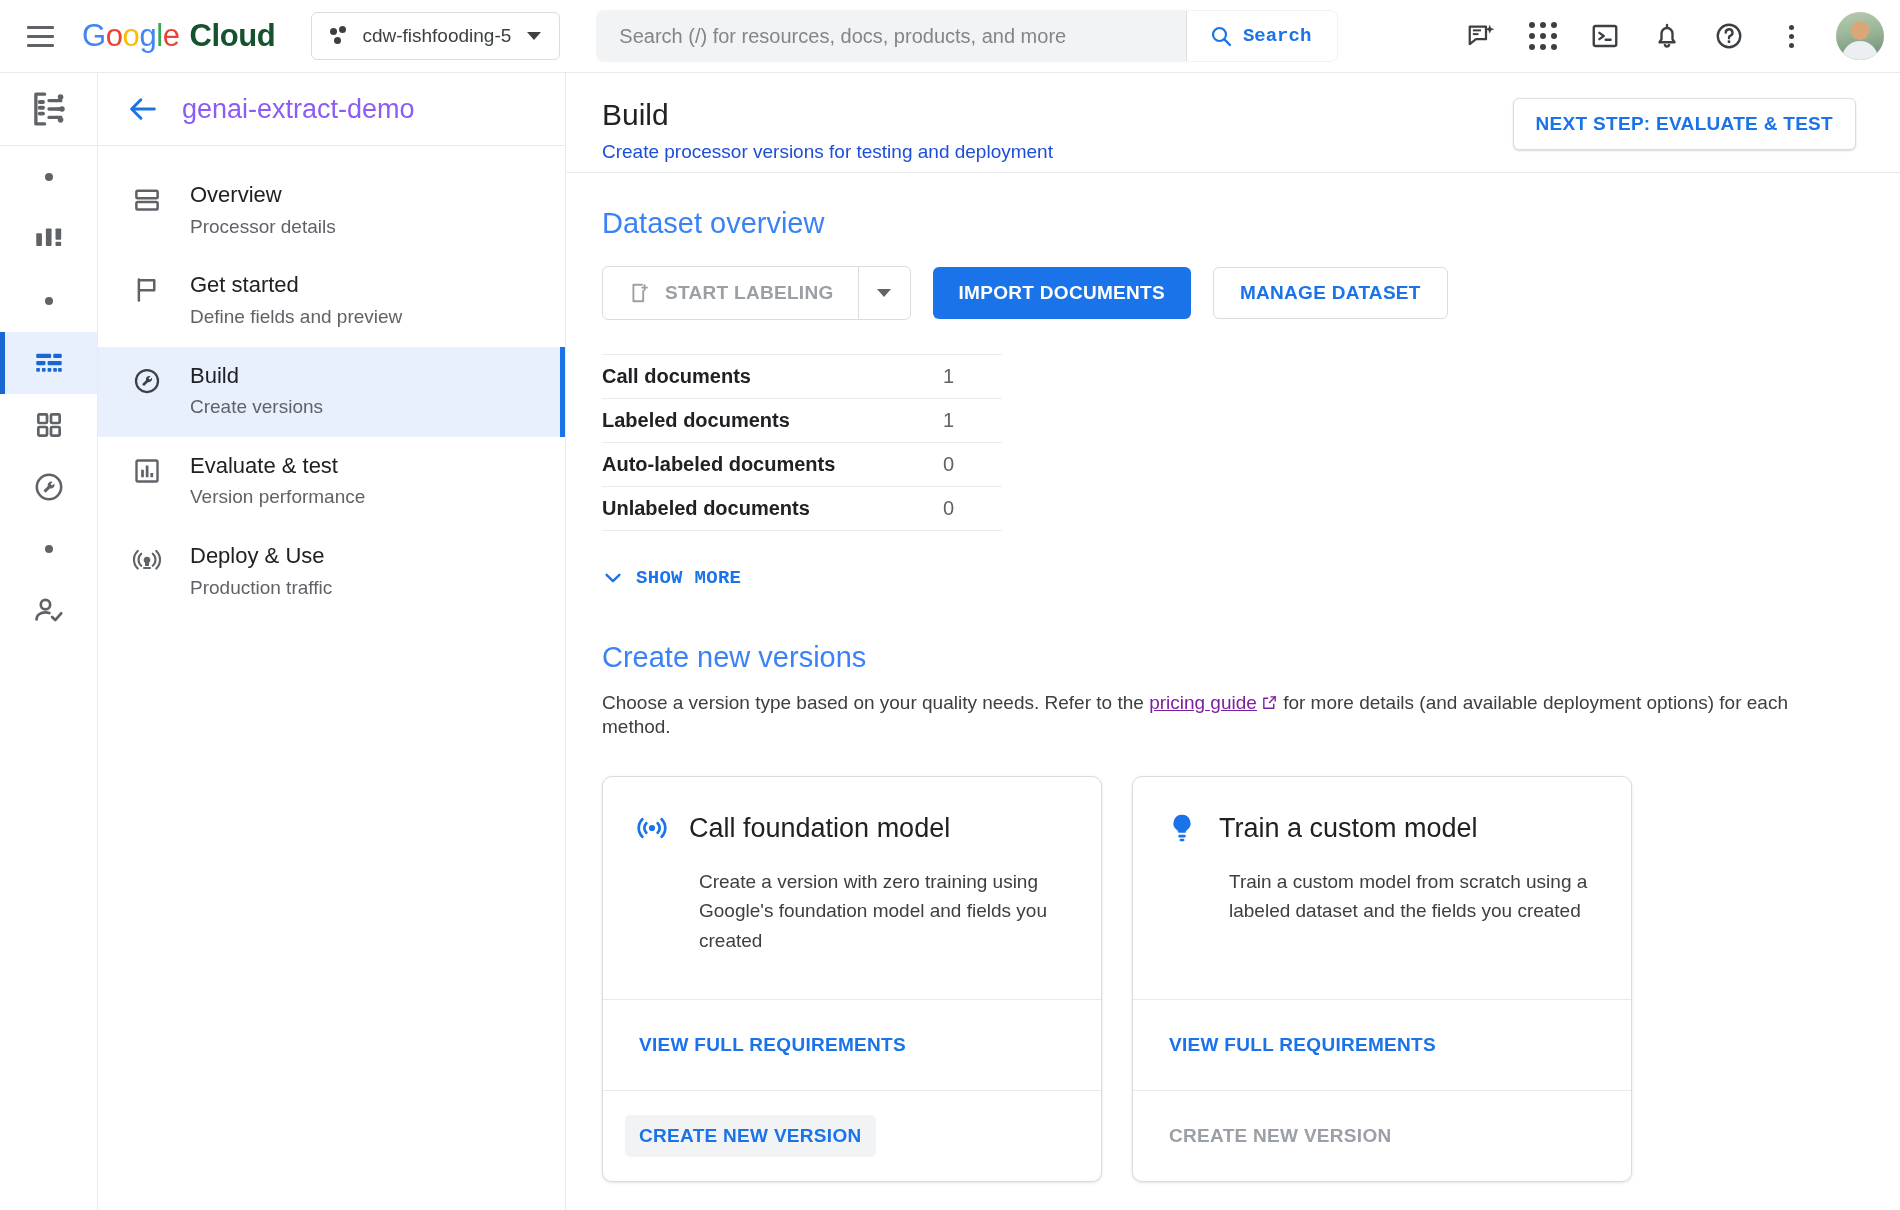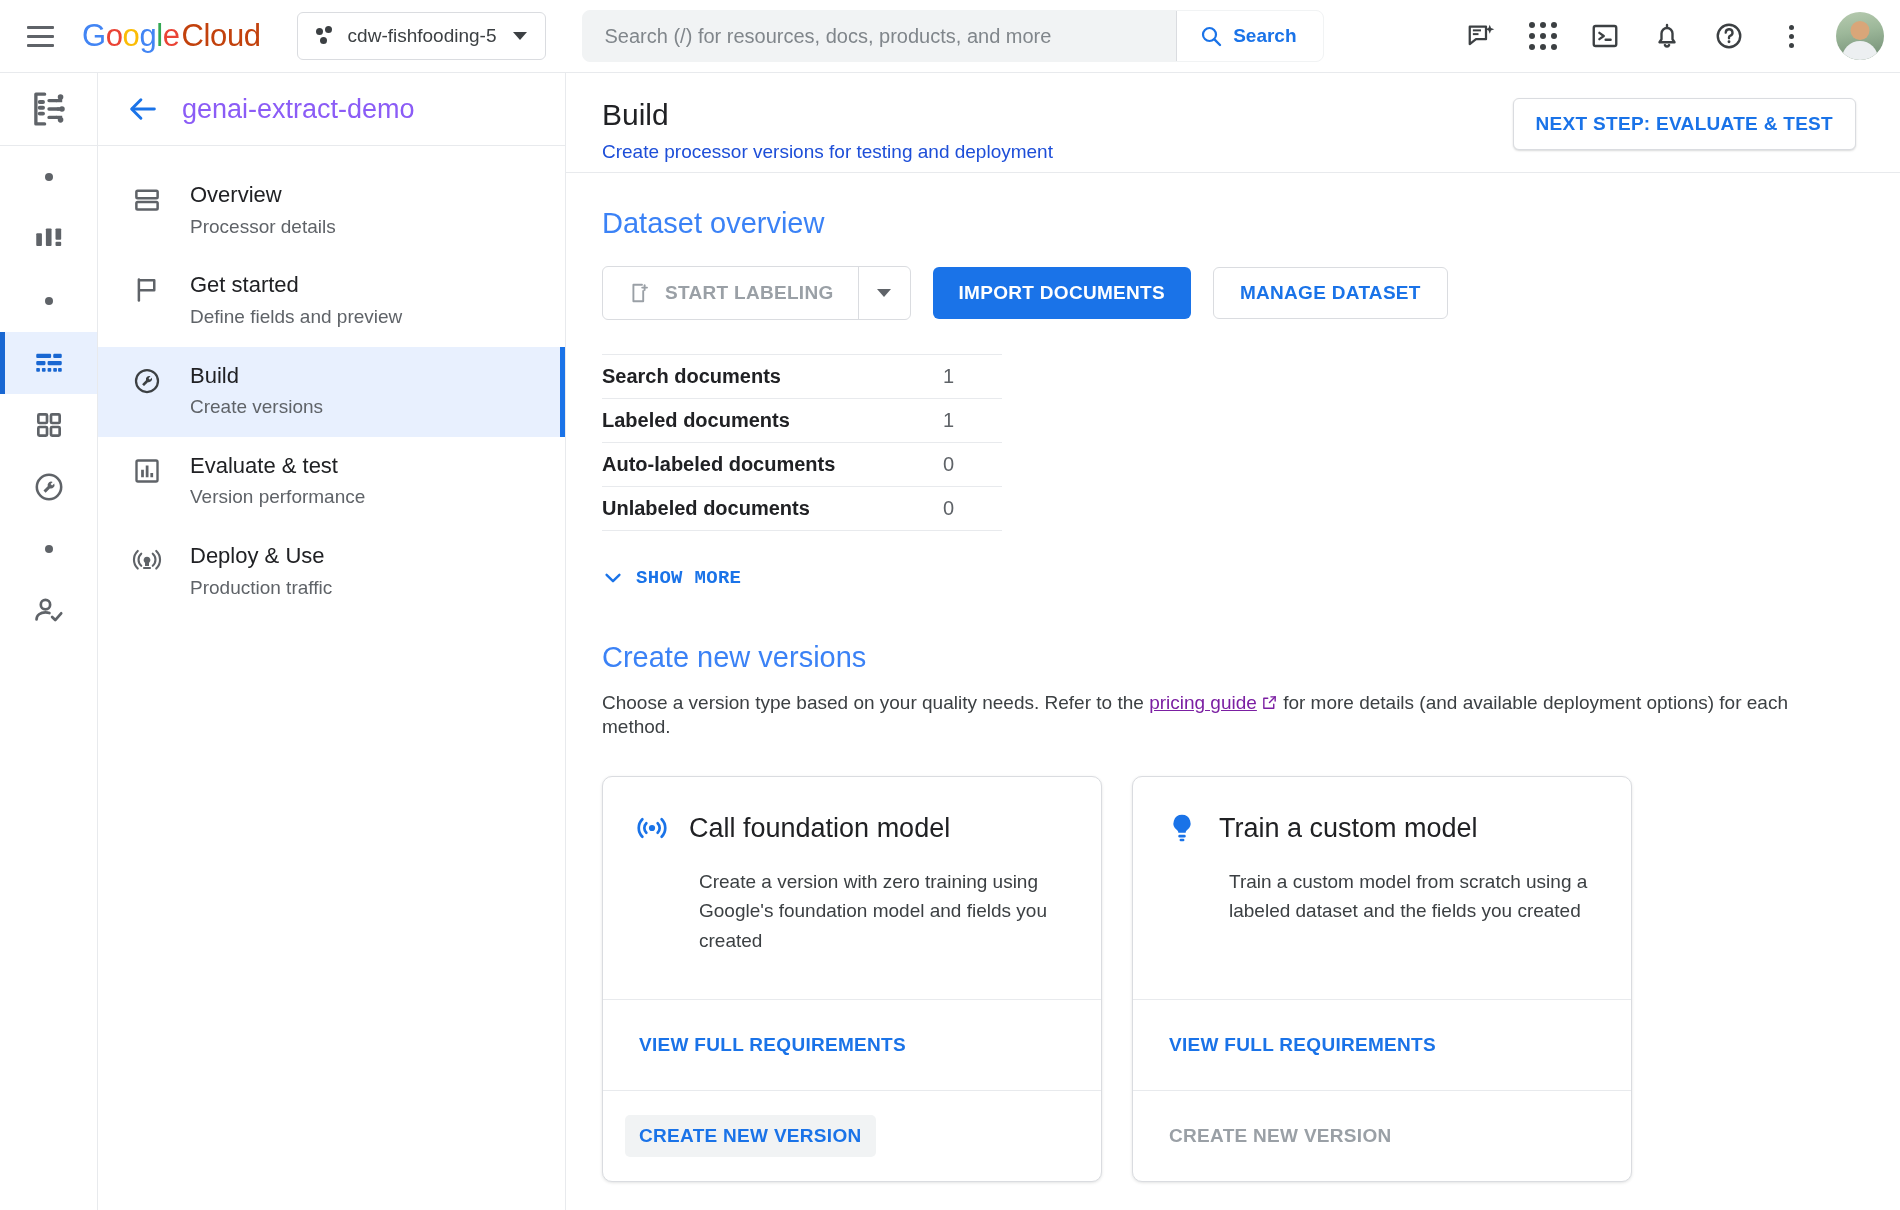--- a/index.html
+++ b/index.html
@@ -32,21 +32,21 @@
     display: flex; align-items: baseline;
     margin-left: 16px;
     font-size: 31px;
     font-weight: 500;
     letter-spacing: -0.4px;
     white-space: nowrap;
   }
   .gc-logo .g1 { color:#4285F4; } .gc-logo .o1 { color:#EA4335; }
   .gc-logo .o2 { color:#FBBC05; } .gc-logo .g2 { color:#4285F4; }
   .gc-logo .l1 { color:#34A853; } .gc-logo .e1 { color:#EA4335; }
-  .gc-logo .cloud { color:#c2410c; margin-left: 2px; font-weight: 400; }
+  .gc-logo .cloud { color:#14532d; margin-left: 10px; font-weight: 700; }
 
   .project-chip {
     display:flex; align-items:center; gap: 12px;
     margin-left: 36px;
     height: 48px; padding: 0 18px;
     border: 1px solid #dadce0; border-radius: 6px;
     font-size: 19px; color: #3c4043; cursor: pointer;
     white-space: nowrap;
   }
   .proj-icon { position: relative; width: 20px; height: 20px; flex:none; }
@@ -72,21 +72,21 @@
   .searchwrap input {
     flex:1; border:none; outline:none; background:transparent;
     font-family: inherit; font-size: 20px; color: #3c4043;
     padding: 0 22px;
   }
   .searchwrap input::placeholder { color:#80868b; }
   .search-btn {
     display:flex; align-items:center; gap:10px;
     background:#fff; height: 100%; padding: 0 26px 0 22px;
     border-left: 1px solid #dadce0;
-    color:#1a73e8; font-size: 19px; font-weight: 600; cursor:pointer;
+    color:#1a73e8; font-size: 19px; font-weight: 600; cursor:pointer;font-family:Liberation Mono, monospace;
   }
 
   .top-icons { display:flex; align-items:center; gap: 8px; margin-left: auto; }
   .icon-btn {
     width: 54px; height: 54px; border-radius: 50%;
     display:flex; align-items:center; justify-content:center;
     cursor:pointer; color:#3c4043;
   }
   .grid-icon { display:grid; grid-template-columns: repeat(3, 6px); gap: 5px; }
   .grid-icon i { width:6px;height:6px;background:#3c4043;border-radius:50%;display:block; }
@@ -542,21 +542,21 @@
           <div class="split-arrow">
             <span class="caret-sm"></span>
           </div>
         </div>
         <button class="btn-filled">IMPORT DOCUMENTS</button>
         <button class="btn-outline">MANAGE DATASET</button>
       </div>
 
       <div class="stats">
         <div class="stat-row">
-          <span class="stat-k">Search documents</span>
+          <span class="stat-k">Call documents</span>
           <span class="stat-v">1</span>
         </div>
         <div class="stat-row">
           <span class="stat-k">Labeled documents</span>
           <span class="stat-v">1</span>
         </div>
         <div class="stat-row">
           <span class="stat-k">Auto-labeled documents</span>
           <span class="stat-v">0</span>
         </div>

